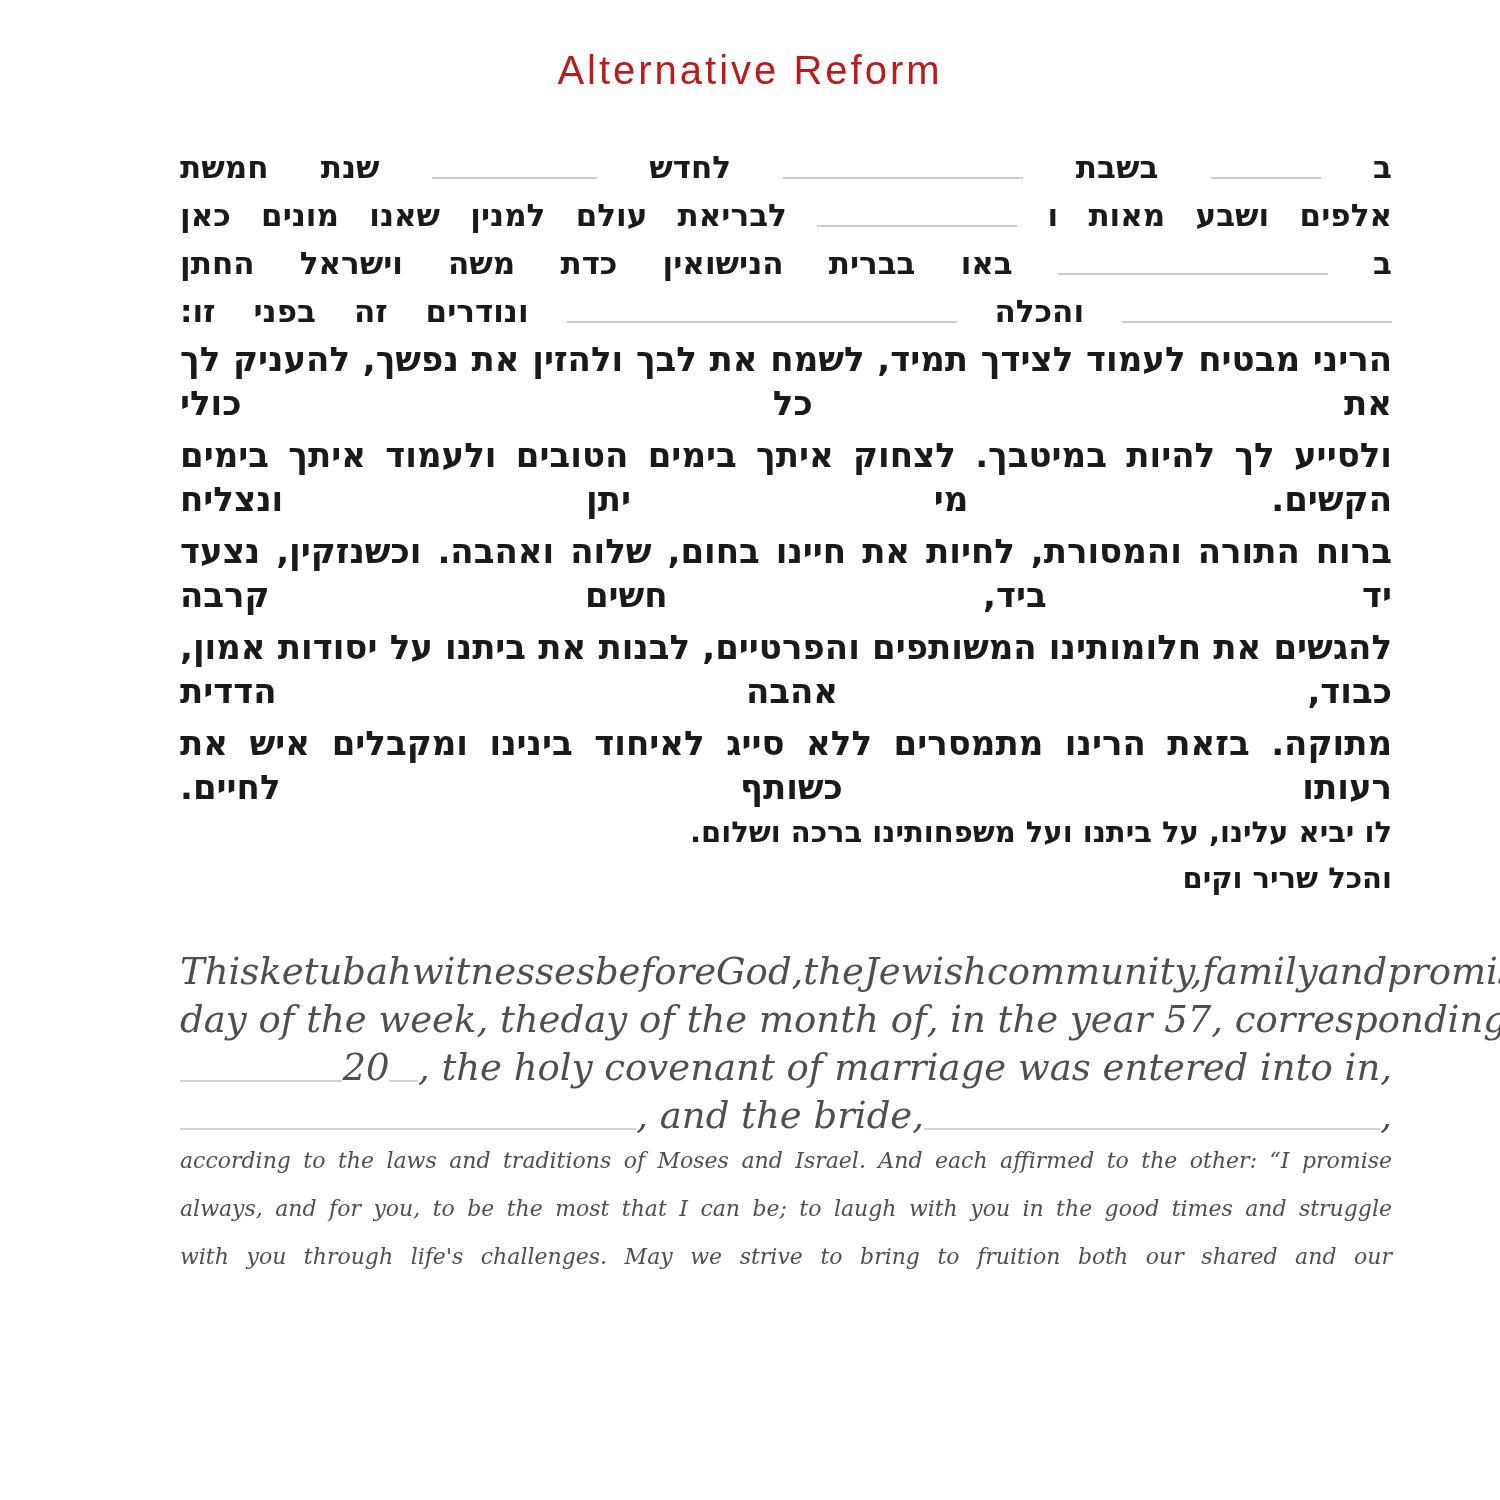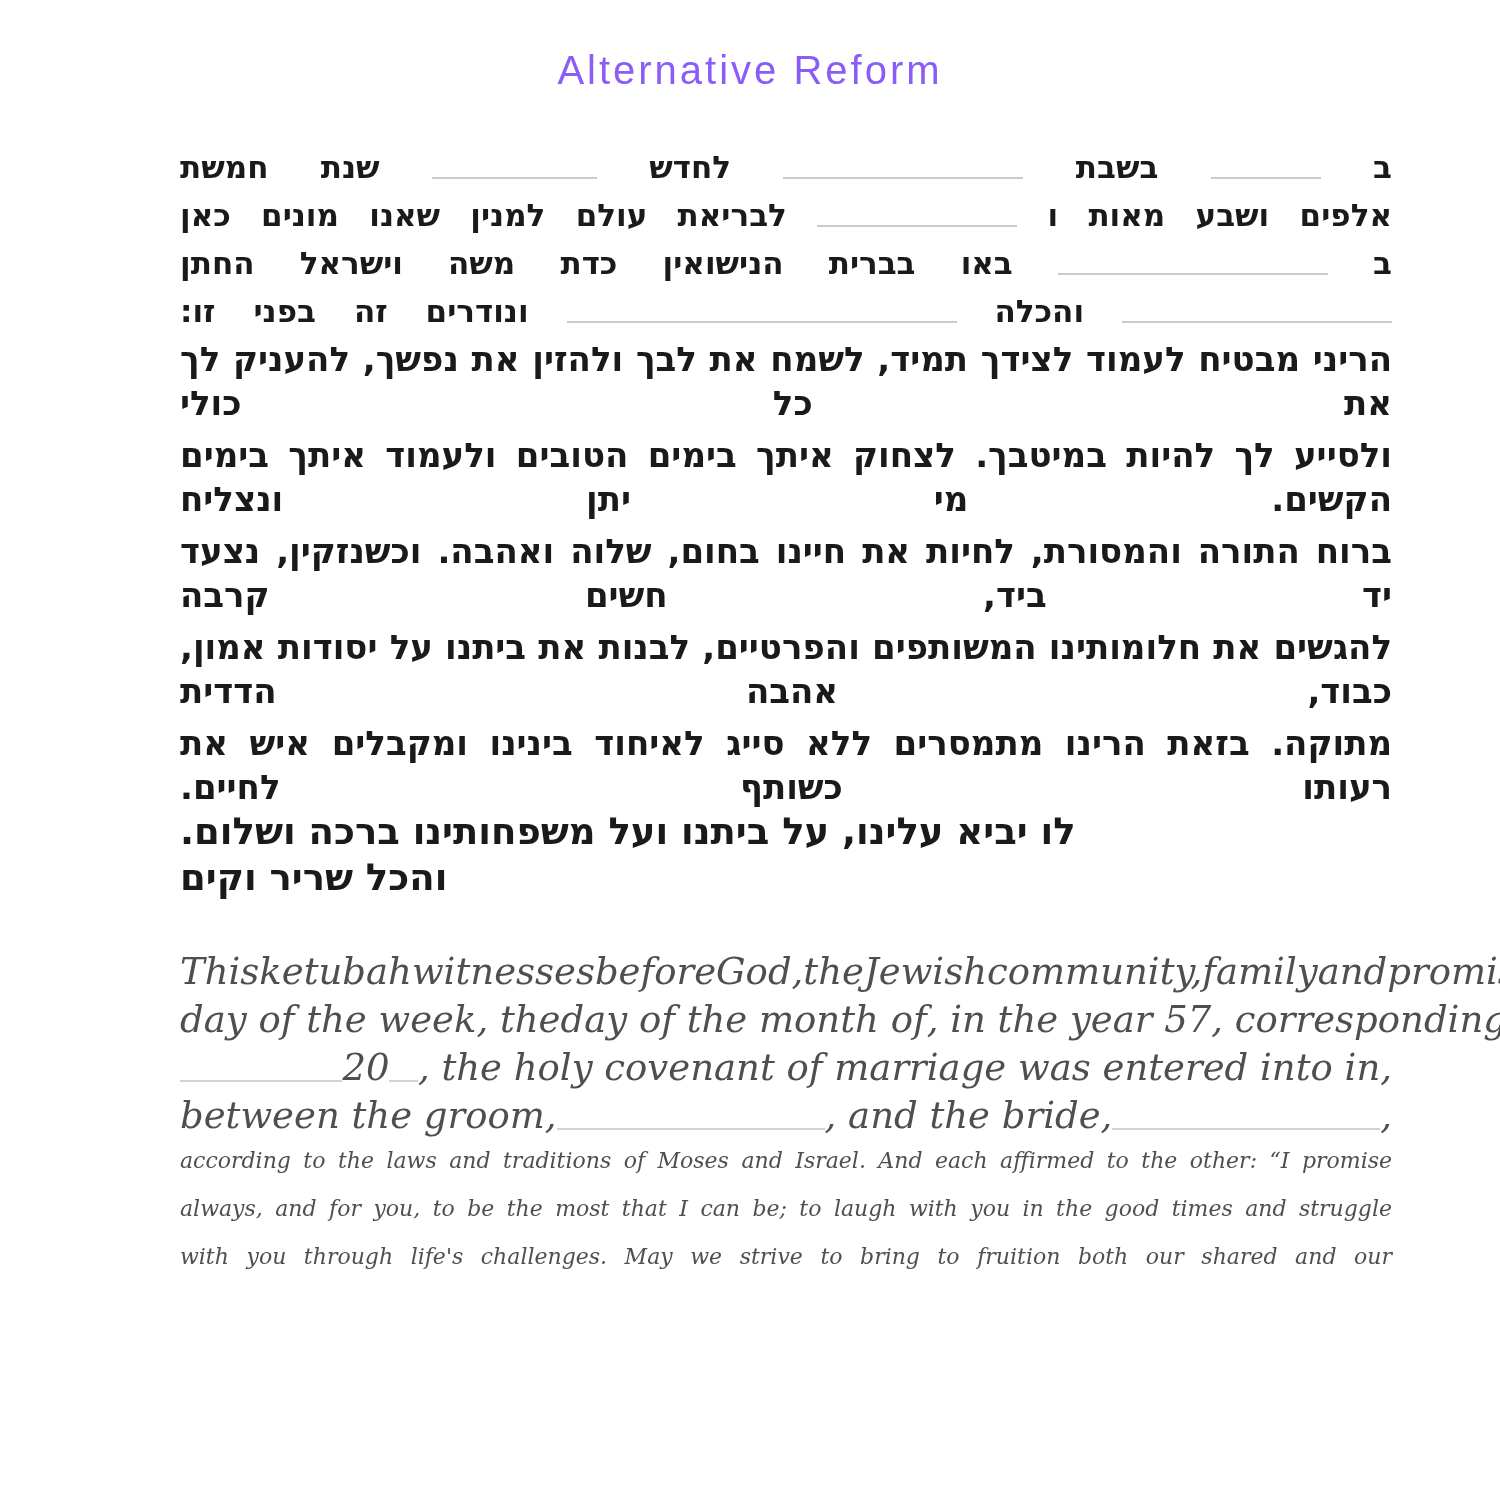--- a/index.html
+++ b/index.html
@@ -1,33 +1,33 @@
 <!DOCTYPE html>
 <html><head>
 <meta charset="utf-8">
 <style>
   html,body{margin:0;padding:0;background:#ffffff;}
   .page{position:relative;width:1500px;height:1500px;background:#fff;overflow:hidden;}
   .title{margin:48px 0 2px 0;text-align:center;font-family:"Liberation Sans",sans-serif;
-         font-size:40px;letter-spacing:3px;color:#8b5cf6;font-weight:400;}
+         font-size:40px;letter-spacing:3px;color:#b91c1c;font-weight:400;}
   .content{width:1212px;margin-left:180px;}
 
   
   .heb{direction:rtl;font-family:"DejaVu Sans","Liberation Serif",sans-serif;
        color:#1a1a1a;font-weight:bold;}
   .hfill{display:flex;justify-content:space-between;align-items:flex-end;
          font-size:31px;height:48px;}
   .hfill:first-of-type{margin-top:44px;}
   .wg{display:contents;}
   .blank{display:inline-block;border-bottom:2px solid #cccccc;height:1px;
          align-self:flex-end;margin-bottom:6px;}
   .grow{flex-grow:1;}
   .hpar{font-size:34px;line-height:44px;text-align:justify;text-align-last:justify;
         margin-top:8px;}
-  .hcenter{font-size:37px;line-height:46px;text-align:left;}
+  .hcenter{font-size:29px;line-height:46px;text-align:right;}
 
   
   .eng{font-family:"DejaVu Serif","Liberation Serif",serif;font-style:italic;
        color:#4f4f4f;}
   .efill{display:flex;justify-content:space-between;align-items:flex-end;
          font-size:37px;height:48px;white-space:nowrap;}
   .efill .blank{border-bottom-color:#d2d2d2;margin-bottom:7px;}
   .e-first{margin-top:44px;}
   .epar{font-size:22px;line-height:48px;text-align:justify;text-align-last:justify;}
   .w65{width:65px;}.w110{width:110px;}.w135{width:135px;}.w165{width:165px;}
@@ -98,21 +98,20 @@
       </div>
       <div class="efill">
         <span class="blank w200"></span>
         <span>20</span>
         <span class="blank w35"></span>
         <span>, the holy covenant of marriage was entered into in</span>
         <span class="blank grow"></span>
         <span>,</span>
       </div>
       <div class="efill">
-        <span>between the groom,</span>
         <span class="blank grow"></span>
         <span>, and the bride,</span>
         <span class="blank grow"></span>
         <span>,</span>
       </div>
 
       <div>
         <div class="epar">according to the laws and traditions of Moses and Israel. And each affirmed to the other: “I promise</div>
         <div class="epar">always, and for you, to be the most that I can be; to laugh with you in the good times and struggle</div>
         <div class="epar">with you through life's challenges. May we strive to bring to fruition both our shared and our</div>

